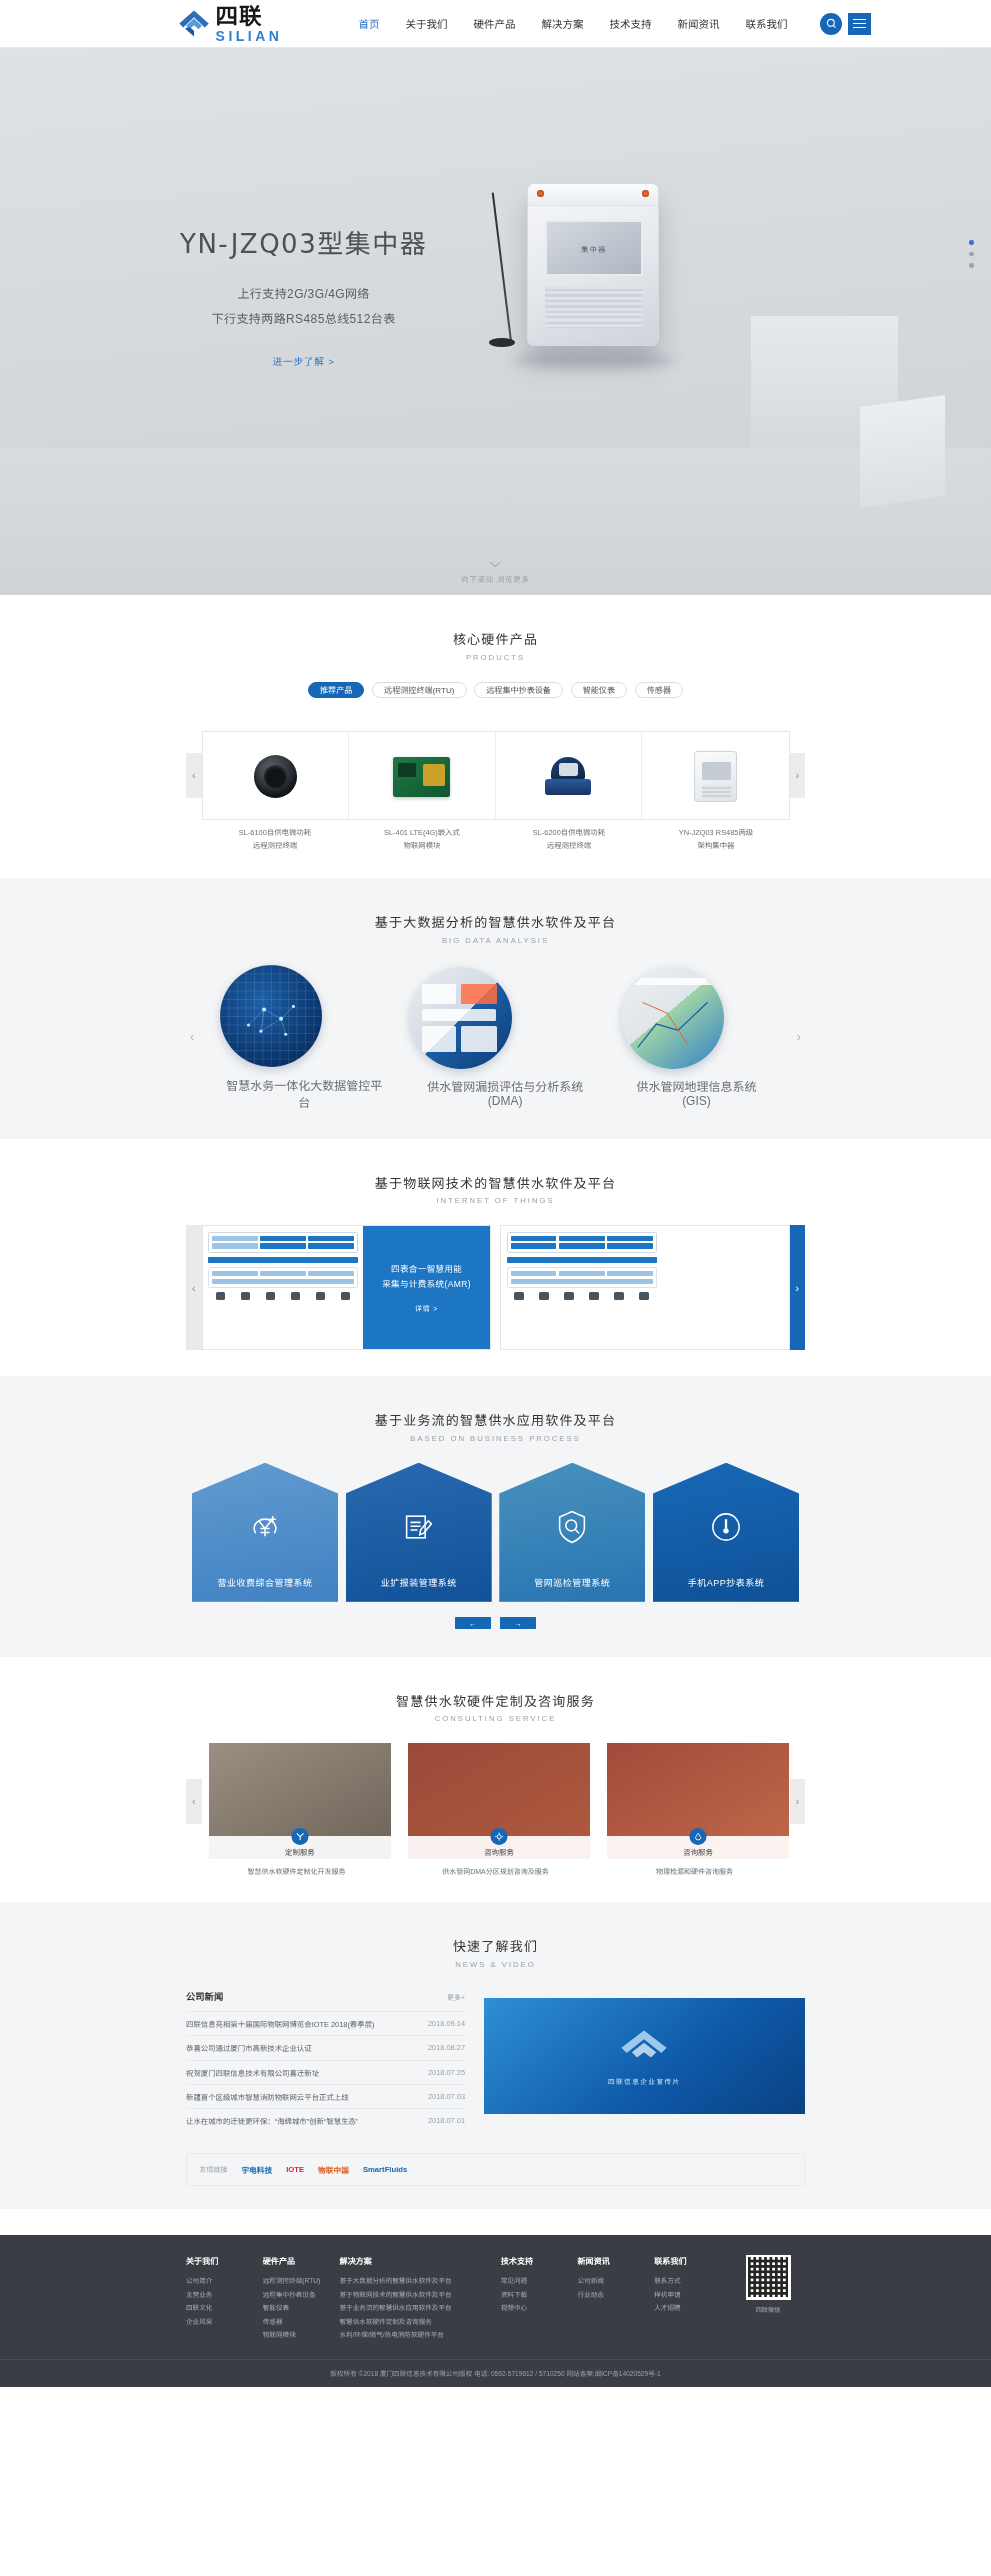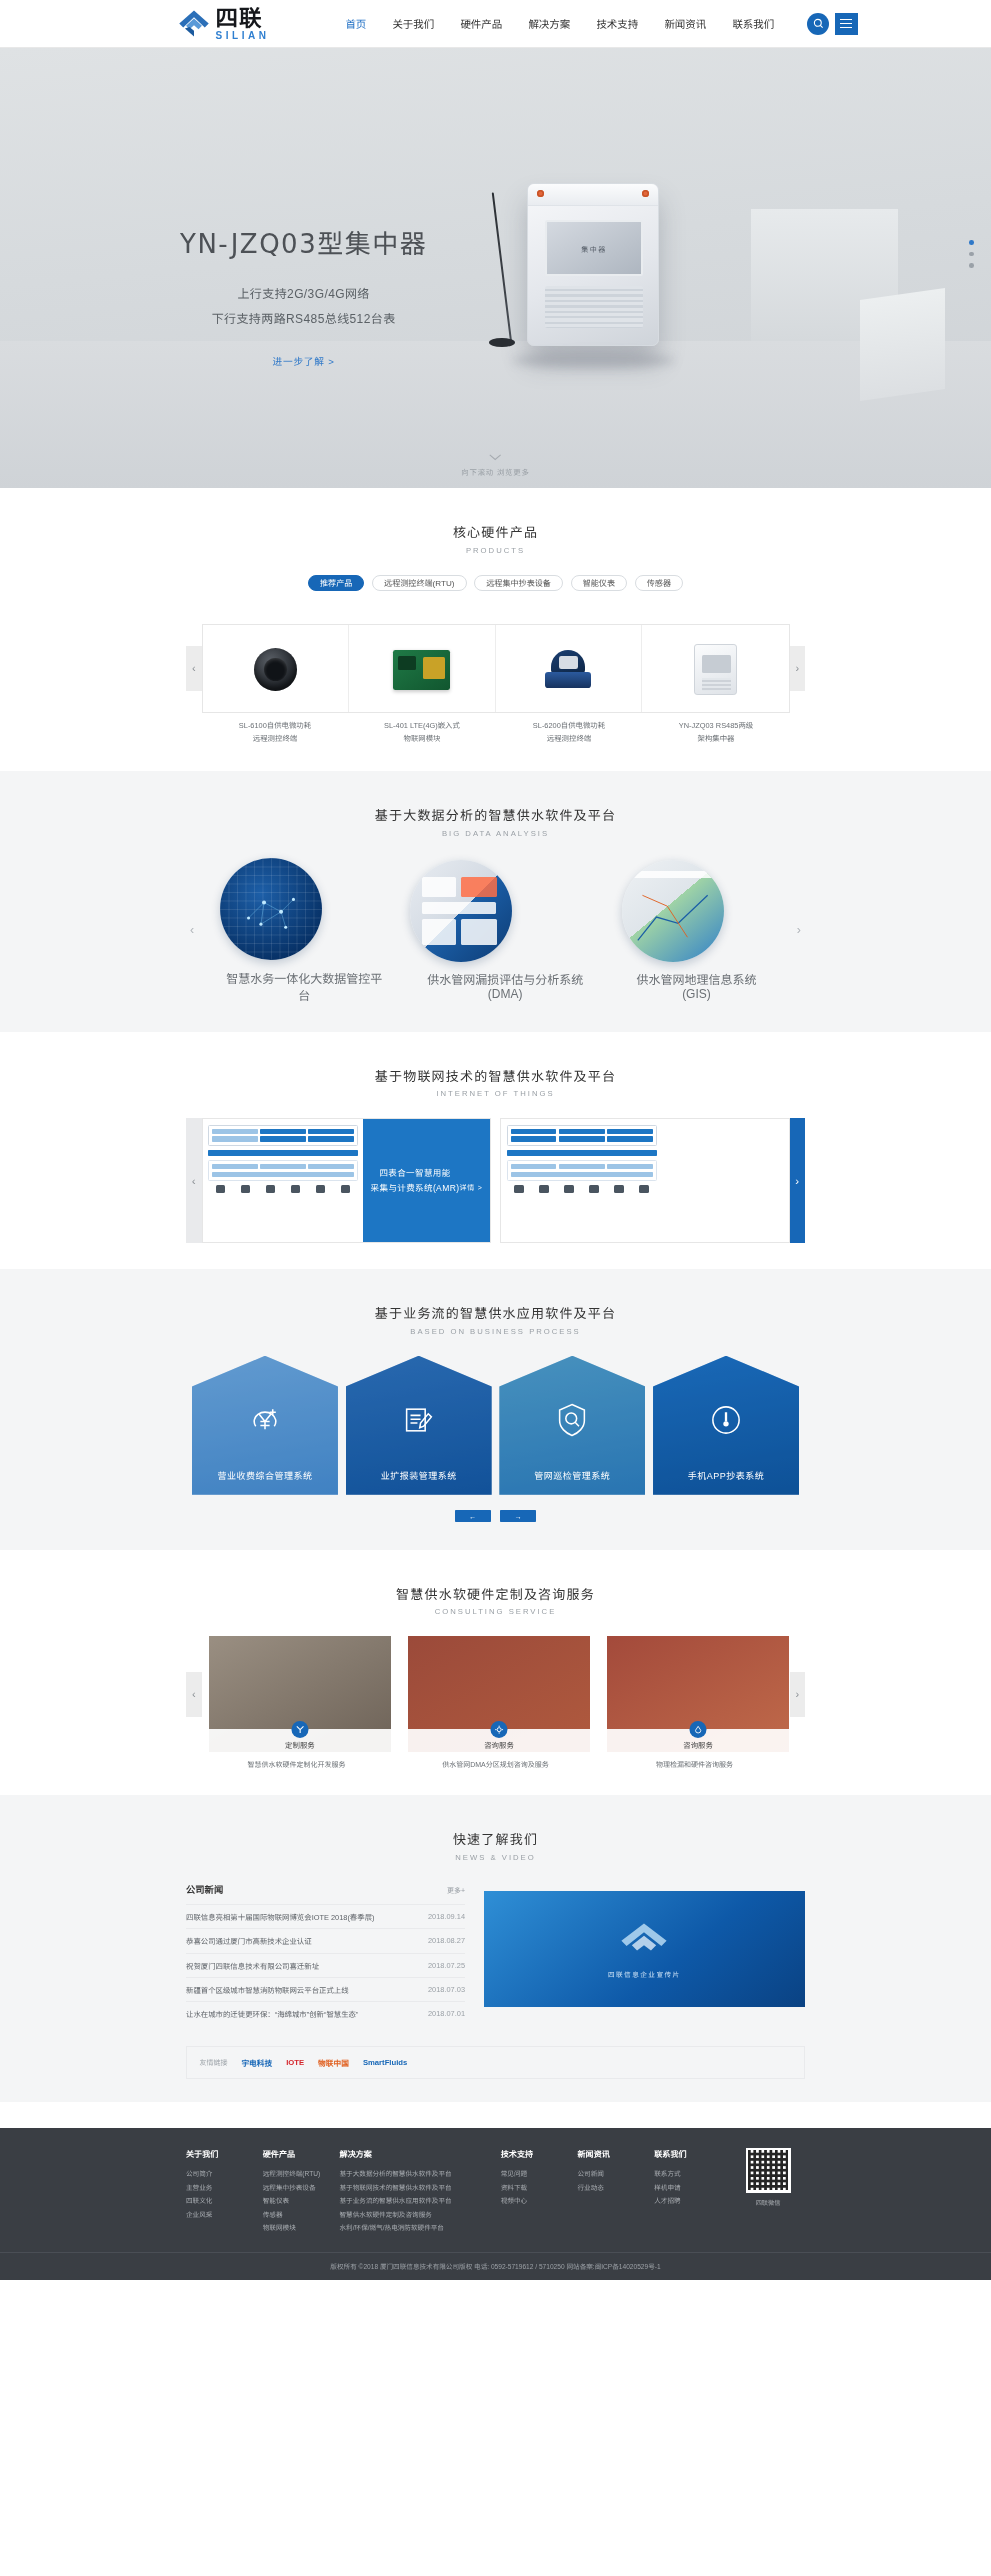--- a/index.html
+++ b/index.html
@@ -10,31 +10,31 @@
     -webkit-font-smoothing:antialiased;
   }
   .page{width:991px;position:relative;overflow:hidden;}
 
   
   .header{height:48px;background:#fff;border-bottom:0.8px solid #e8e8e8;display:flex;align-items:center;position:relative;z-index:40;}
   .logo-wrap{display:flex;align-items:center;margin-left:177px;}
   .logo-mark{width:34px;height:31px;margin-right:4.6px;}
   .logo-text{display:flex;flex-direction:column;line-height:1;}
   .logo-cn{font-size:22.5px;font-weight:bold;color:#16181c;letter-spacing:0.8px;font-family:"DejaVu Sans",sans-serif;}
-  .logo-en{font-size:10px;color:#2f7fd0;letter-spacing:3.5px;margin-top:1.5px;font-weight:bold;}
+  .logo-en{font-size:14px;color:#2f7fd0;letter-spacing:3.5px;margin-top:1.5px;font-weight:bold;}
   .nav{display:flex;align-items:center;margin-left:63px;}
   .nav-item{font-size:10.5px;color:#333;margin:0 13px;cursor:pointer;white-space:nowrap;}
   .nav-item.active{color:#1f6fc4;}
   .header-tools{display:flex;align-items:center;margin-left:20px;}
   .search-btn{width:22px;height:22px;border-radius:50%;background:#1767b7;display:flex;align-items:center;justify-content:center;cursor:pointer;}
   .menu-btn{width:23px;height:22px;background:#1767b7;margin-left:5.4px;display:flex;flex-direction:column;align-items:center;justify-content:center;cursor:pointer;}
   .menu-btn i{display:block;width:12.4px;height:1.5px;background:#fff;margin:1.2px 0;}
 
   
-  .hero{height:440px;position:relative;overflow:hidden;
+  .hero{height:547px;position:relative;overflow:hidden;
     background:linear-gradient(175deg,#dfe2e4 0%,#d6dadd 45%,#cdd1d5 100%);}
   .hero-floor{position:absolute;left:0;right:0;bottom:0;height:147px;
     background:linear-gradient(180deg,#d9dcdf 0%,#cfd3d7 100%);}
   .hero-wall{position:absolute;right:93px;bottom:147px;width:147px;height:132px;
     background:linear-gradient(180deg,#e7eaec,#d5d9dc);}
   .hero-wall2{position:absolute;right:46px;bottom:93px;width:85px;height:101px;
     background:linear-gradient(180deg,#eceff0,#dcdfe2);transform:skewY(-8deg);}
   .hero-copy{position:absolute;left:180px;top:175px;}
   .hero-title{font-size:26px;color:#4d5156;letter-spacing:1.5px;font-weight:normal;font-family:"DejaVu Sans",sans-serif;}
   .hero-sub{margin-top:22px;text-align:center;color:#5b6166;font-size:12px;line-height:2.05;letter-spacing:0.4px;}
@@ -117,21 +117,21 @@
   .circ .net{position:absolute;left:50%;top:52%;transform:translate(-50%,-50%);width:67px;height:48px;}
   .circ .panel{position:absolute;background:rgba(255,255,255,.85);border-radius:1.5px;}
   .circ-cap{margin-top:8.5px;font-size:12px;color:#6b7075;}
   .side-arrow{width:12.4px;height:12.4px;color:#b0b5ba;font-size:12.4px;display:flex;align-items:center;justify-content:center;cursor:pointer;}
 
   
   .iot-row{width:619px;margin:0 auto;display:flex;align-items:stretch;}
   .iot-cards{flex:1;display:flex;gap:9.3px;}
   .iot-card{flex:1;display:flex;background:#fff;border:0.8px solid #e6e6e6;height:125px;overflow:hidden;cursor:pointer;}
   .iot-diag{flex:0 0 56%;background:#fff;position:relative;padding:5.4px;}
-  .iot-blue{flex:1;background:#1d76c4;color:#fff;display:flex;flex-direction:row;align-items:center;justify-content:center;text-align:center;}
+  .iot-blue{flex:1;background:#1d76c4;color:#fff;display:flex;flex-direction:column;align-items:center;justify-content:center;text-align:center;}
   .iot-blue .t{font-size:8.5px;line-height:1.7;letter-spacing:0.4px;}
   .iot-blue .m{font-size:7px;margin-top:12.4px;letter-spacing:0.8px;}
   .diag-bar{height:6.2px;background:#1d76c4;border-radius:0.8px;margin-bottom:3.9px;}
   .diag-box{border:0.8px solid #cfd8e2;border-radius:1.5px;padding:3.1px;margin-bottom:3.9px;display:flex;gap:2.3px;flex-wrap:wrap;}
   .chip{background:#1d76c4;height:5.4px;flex:1 0 26%;border-radius:0.8px;}
   .chip.lite{background:#9cc4e6;}
   .dev-icons{display:flex;justify-content:space-around;margin-top:3.1px;}
   .dev-icons i{width:9.3px;height:7.7px;background:#4a5560;border-radius:1.5px;display:block;}
   .iot-arrow{width:15.5px;background:#1767b7;color:#fff;display:flex;align-items:center;justify-content:center;font-size:11.6px;cursor:pointer;}
   .iot-arrow.l{background:#e9eaec;color:#8b9095;}

